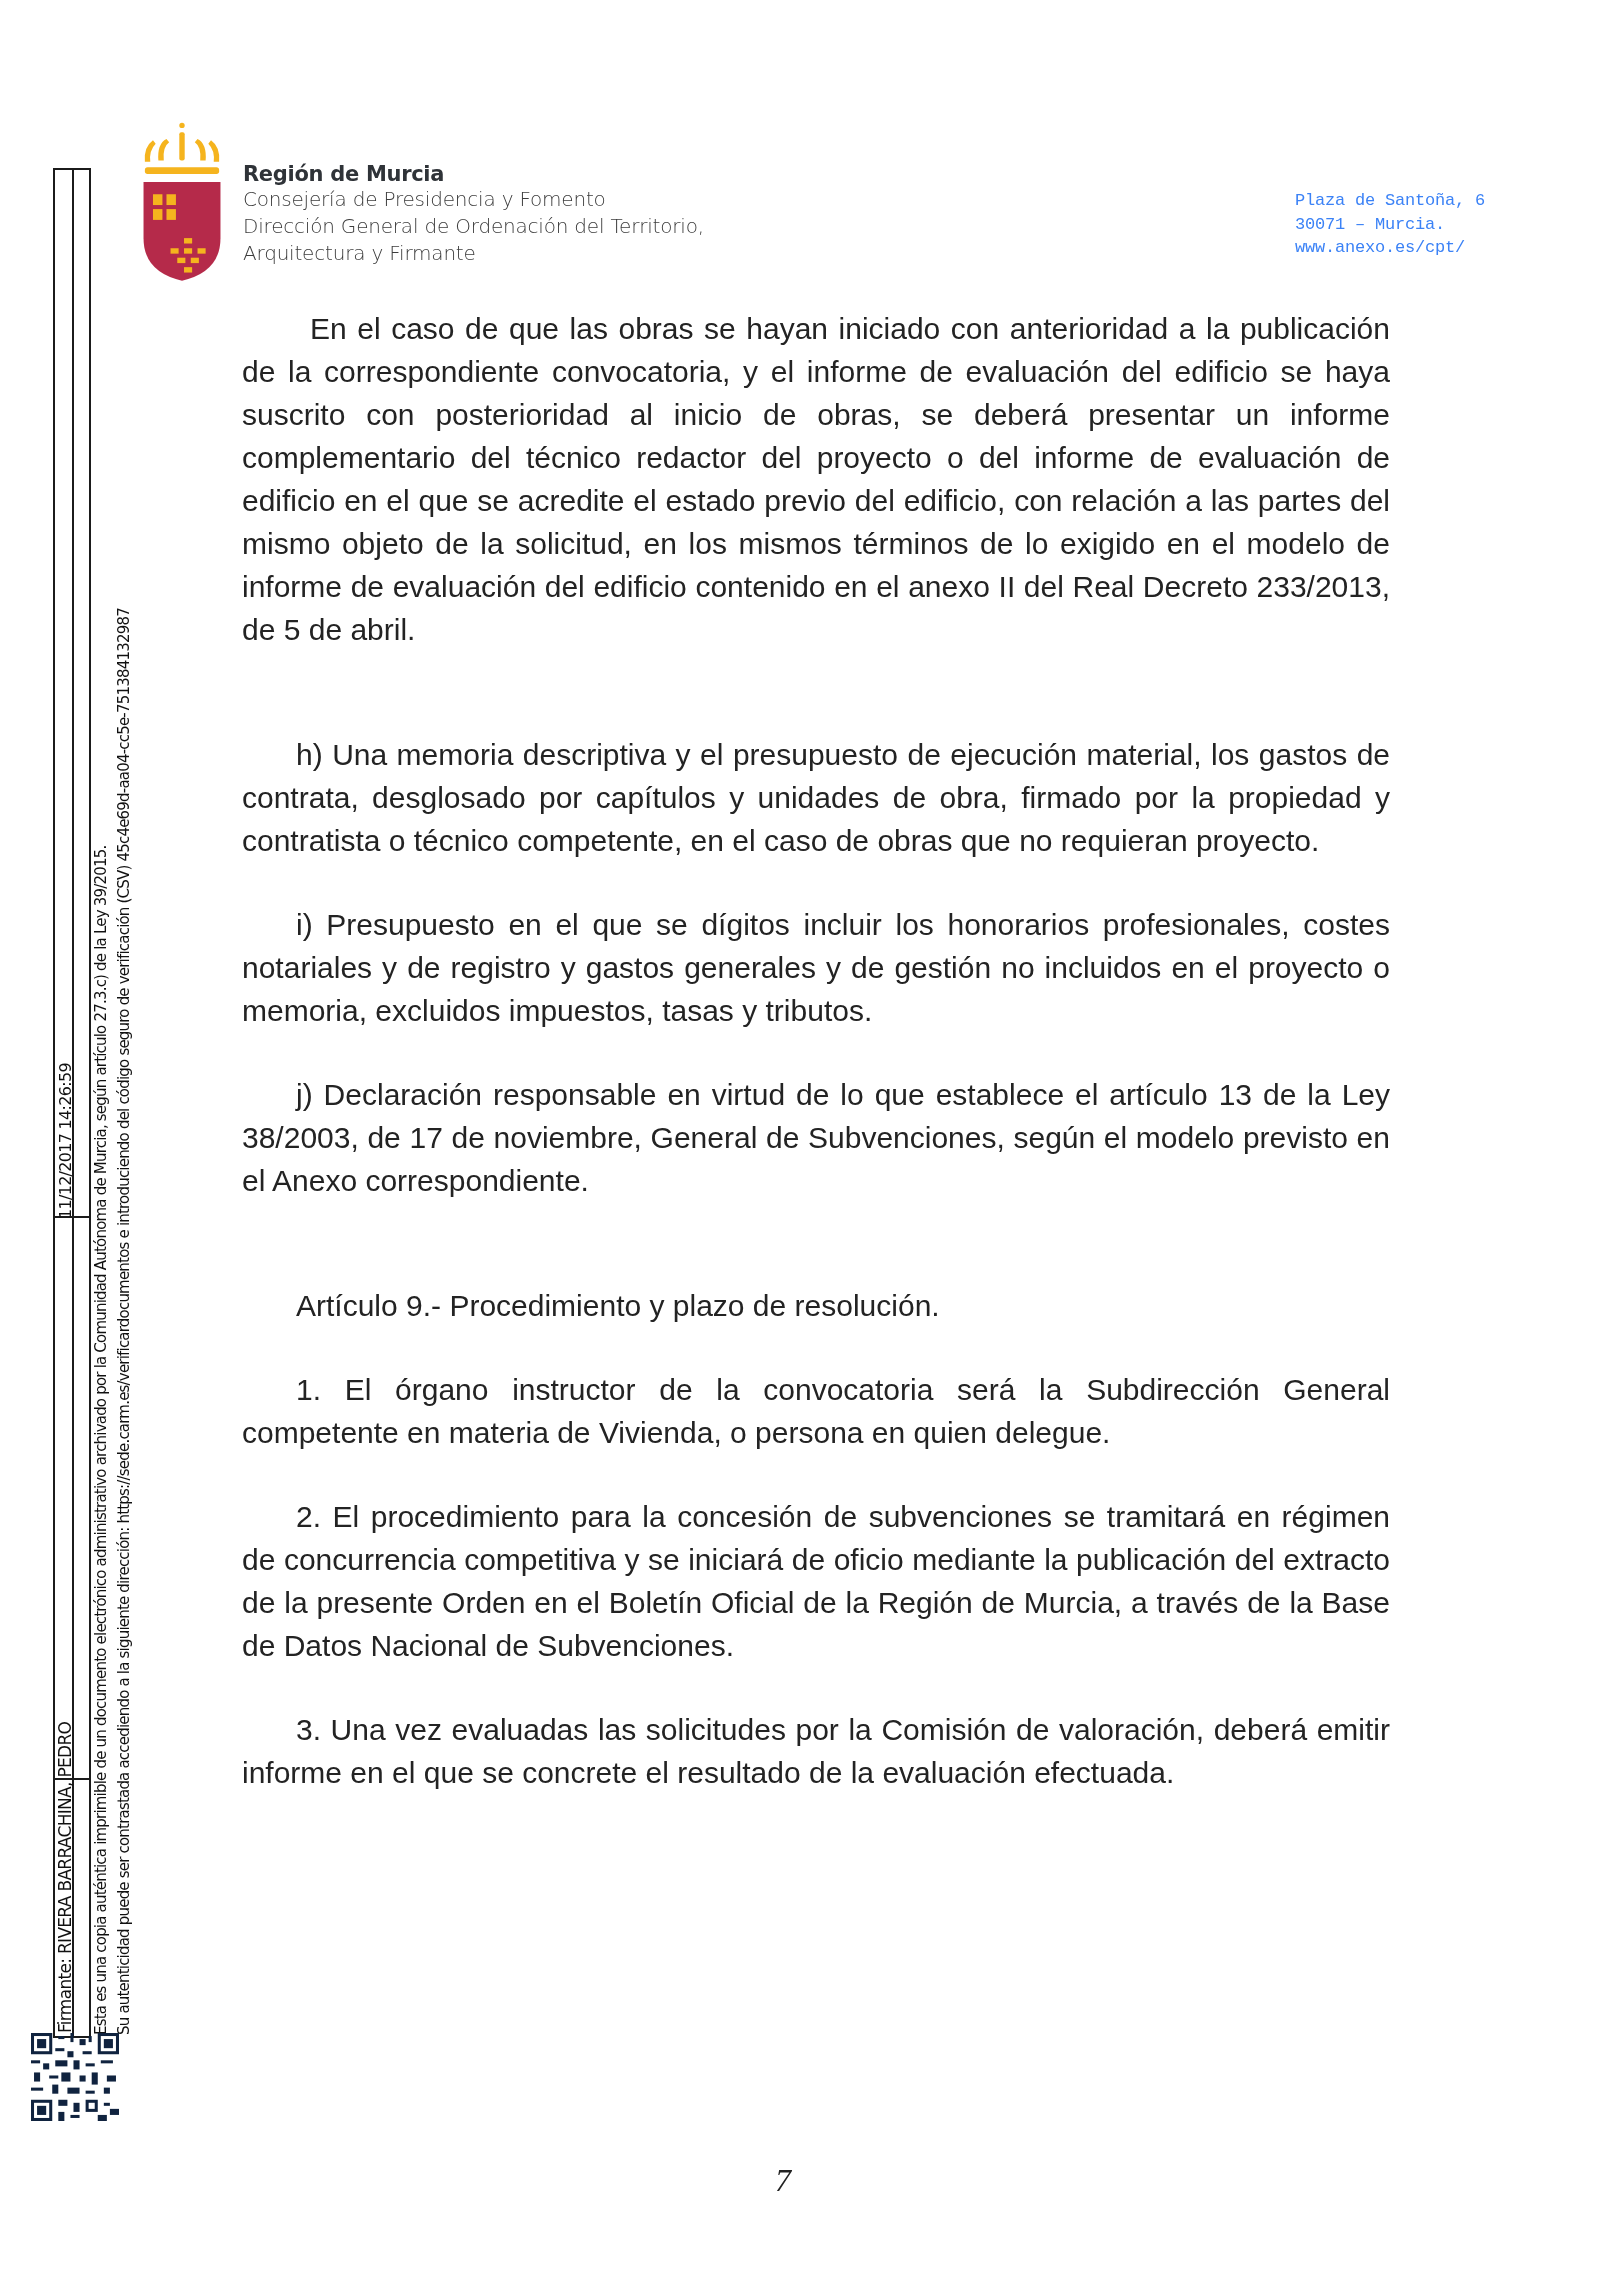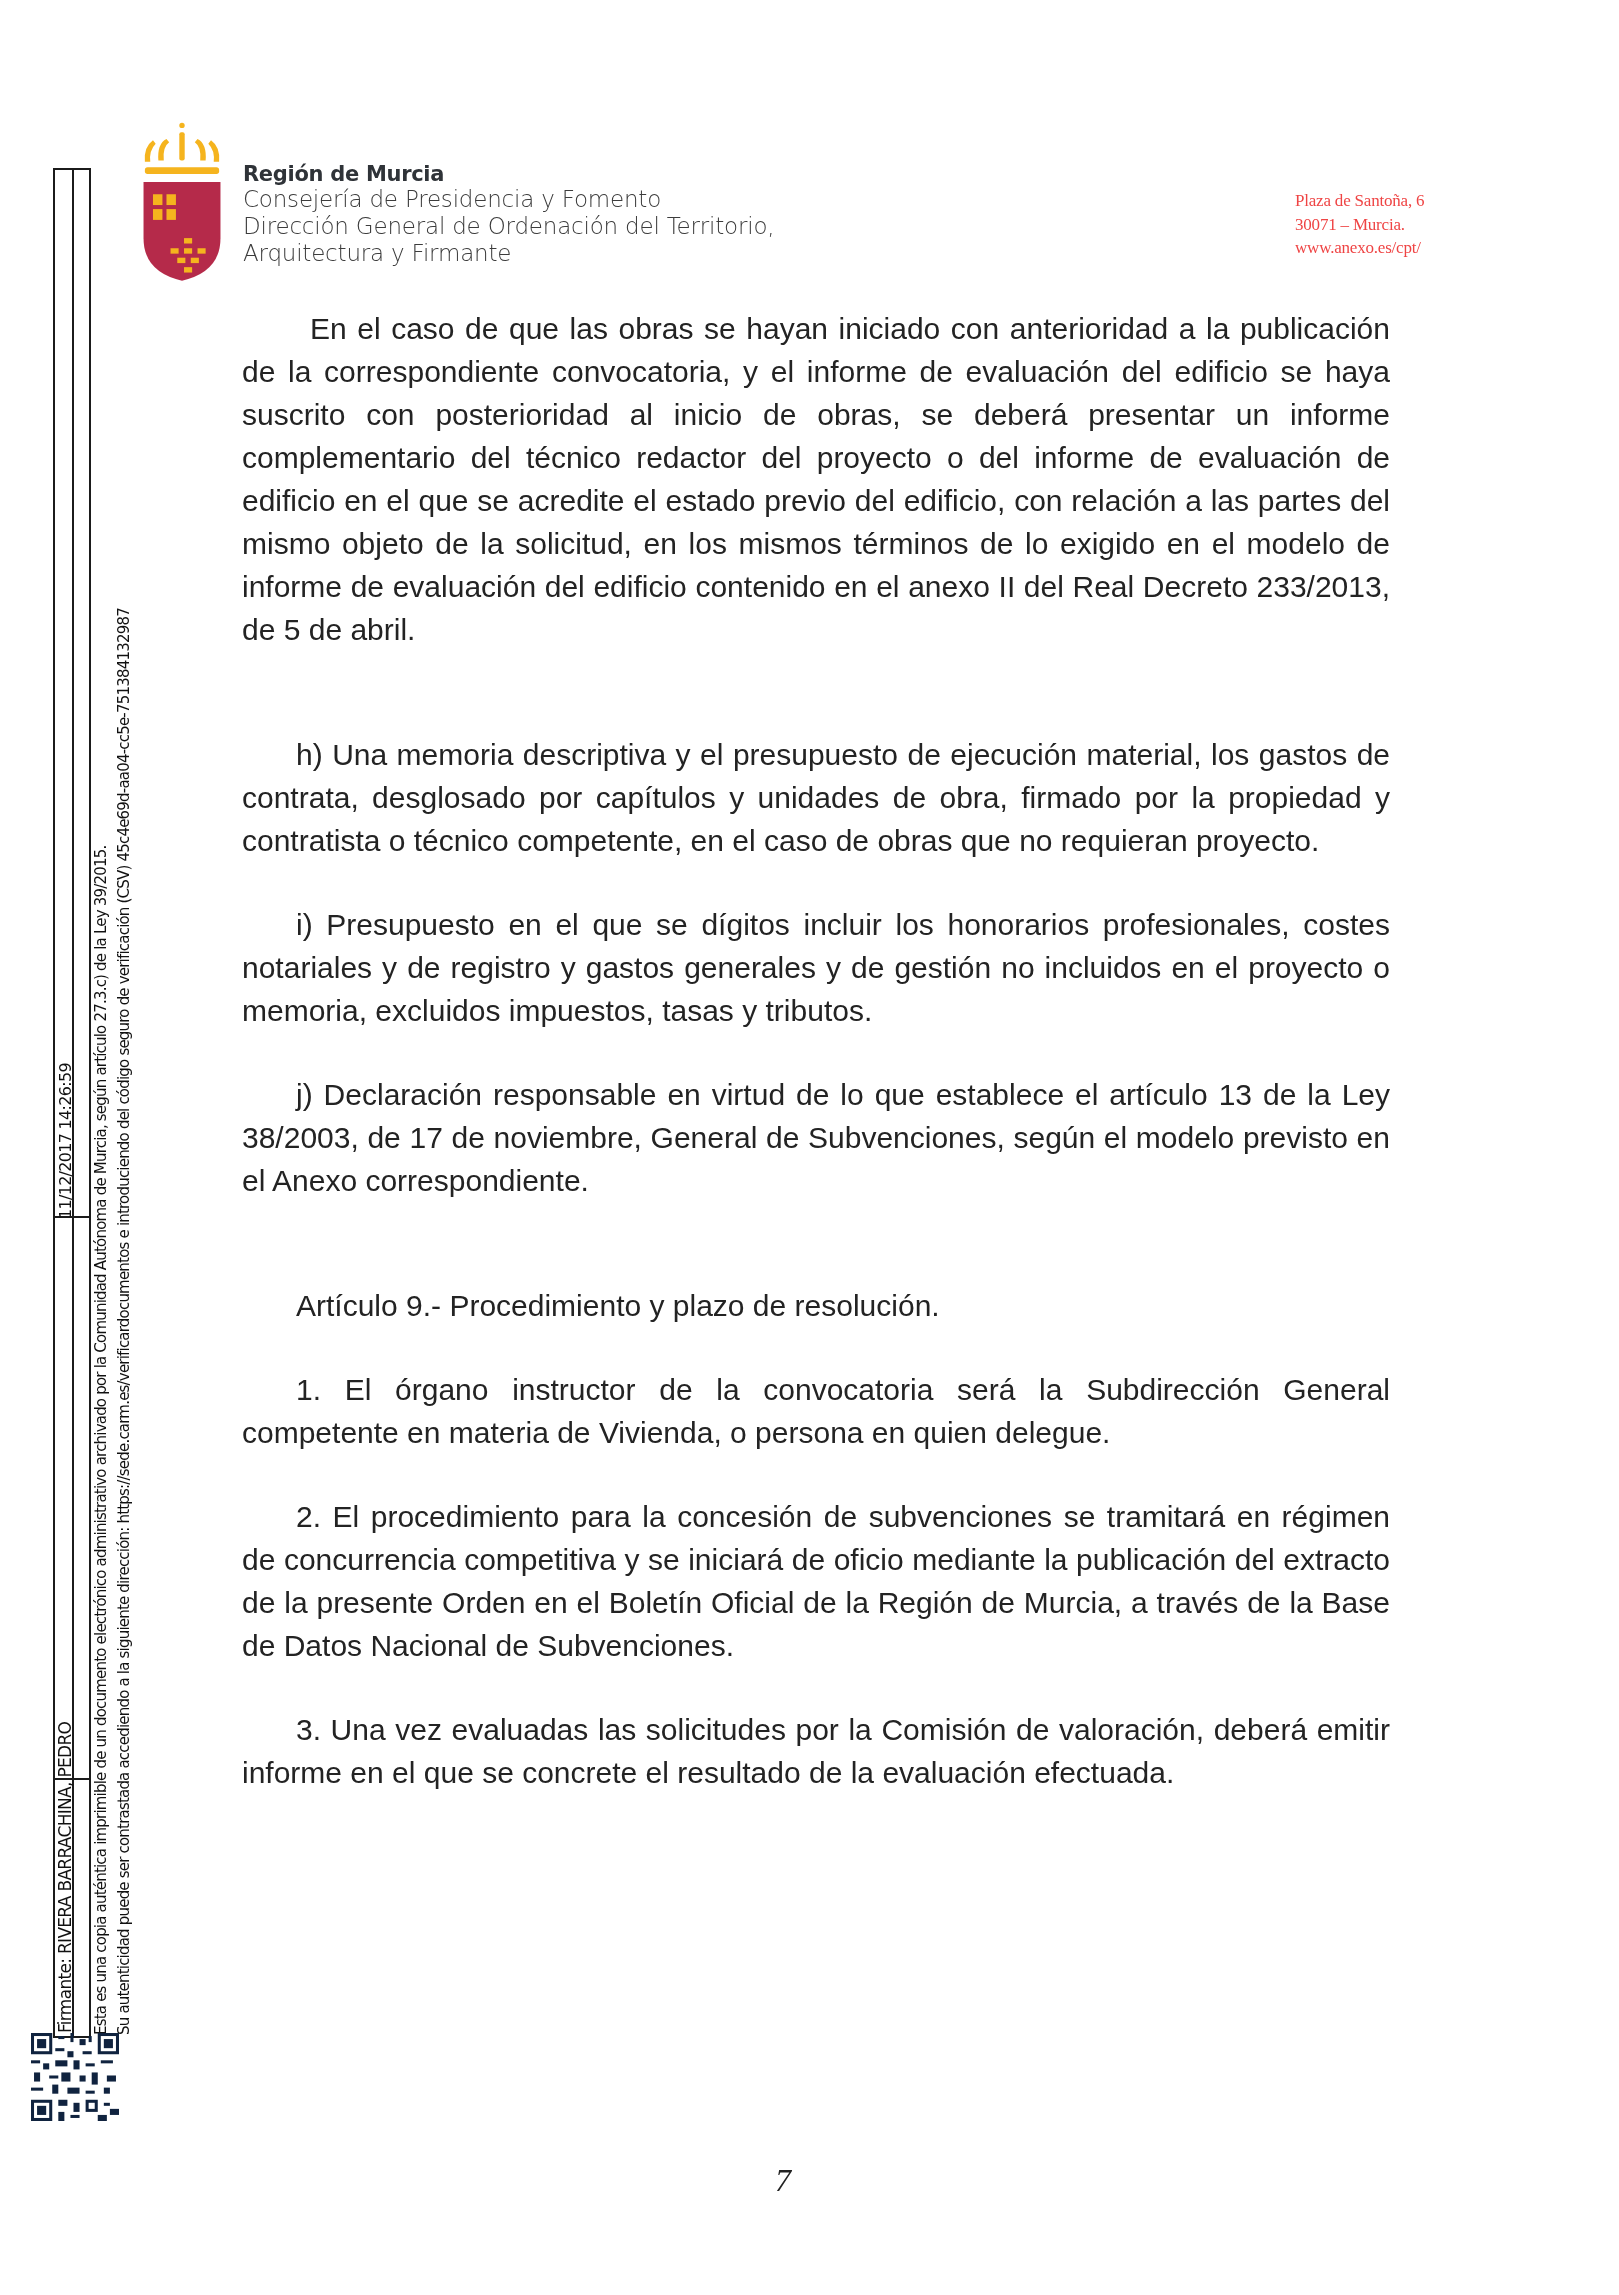--- a/index.html
+++ b/index.html
@@ -4,23 +4,23 @@
   <style>
     html, body { margin: 0; padding: 0; background: #ffffff; }
     body {
       width: 1620px; height: 2295px; position: relative; overflow: hidden;
       font-family: "Liberation Sans", sans-serif; color: #1e1e1e;
     }
     
     .logo { position: absolute; left: 138px; top: 120px; width: 88px; height: 162px; }
     .org { position: absolute; left: 243px; top: 162px; font-family: "DejaVu Sans", sans-serif; color: #3a3a3a; }
     .org .title { font-weight: bold; font-size: 21px; color: #2f3338; margin-bottom: 0; letter-spacing: -0.3px; }
-    .org .line { font-size: 23px; line-height: 27px; font-weight: 300; color: #3c3c3c; letter-spacing: -0.2px; }
-    .address { position: absolute; left: 1295px; top: 189px; font-family: Liberation Serif, serif;
-      font-size: 17px; line-height: 23.6px; color: #ef4444; letter-spacing: -0.2px; }
+    .org .line { font-size: 20px; line-height: 27px; font-weight: 300; color: #3c3c3c; letter-spacing: -0.2px; }
+    .address { position: absolute; left: 1295px; top: 189px; font-family: Liberation Mono, monospace;
+      font-size: 17px; line-height: 23.6px; color: #3b82f6; letter-spacing: -0.2px; }
 
     
     .side-box { position: absolute; left: 53px; top: 168px; width: 38px; height: 1870px;
       border: 2px solid #1b1b1b; box-sizing: border-box; }
     .side-divider { position: absolute; left: 17px; top: 0; bottom: 0; border-left: 2px solid #1b1b1b; }
     .side-cell-date { position: absolute; left: -2px; top: 1046px; width: 38px; height: 176px; border-top: 2px solid #1b1b1b; }
     .side-cell-signer { position: absolute; left: -2px; top: 1608px; width: 38px; height: 2px; background: #1b1b1b; }
     .vtext { position: absolute; transform-origin: left top; transform: rotate(-90deg);
       font-family: "DejaVu Sans", sans-serif; font-size: 17px; white-space: nowrap; color: #111;
       letter-spacing: -0.7px; }

